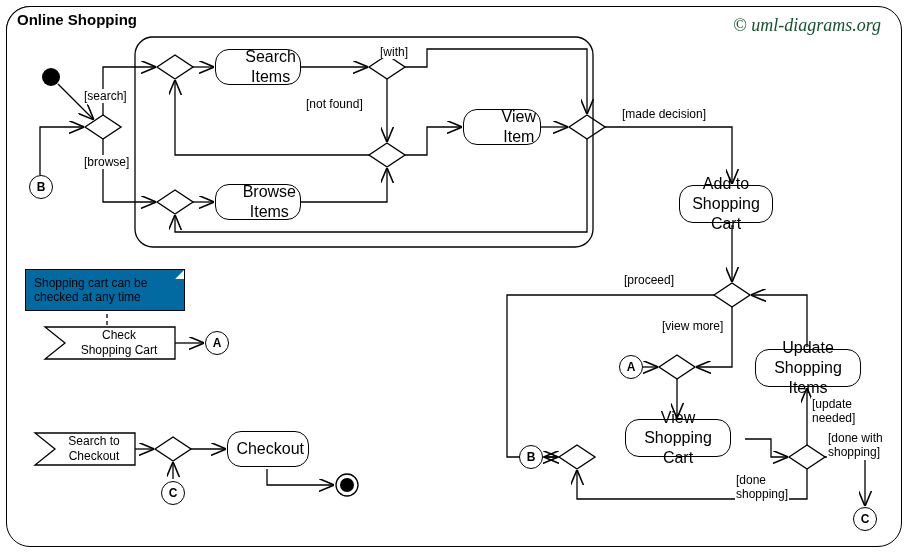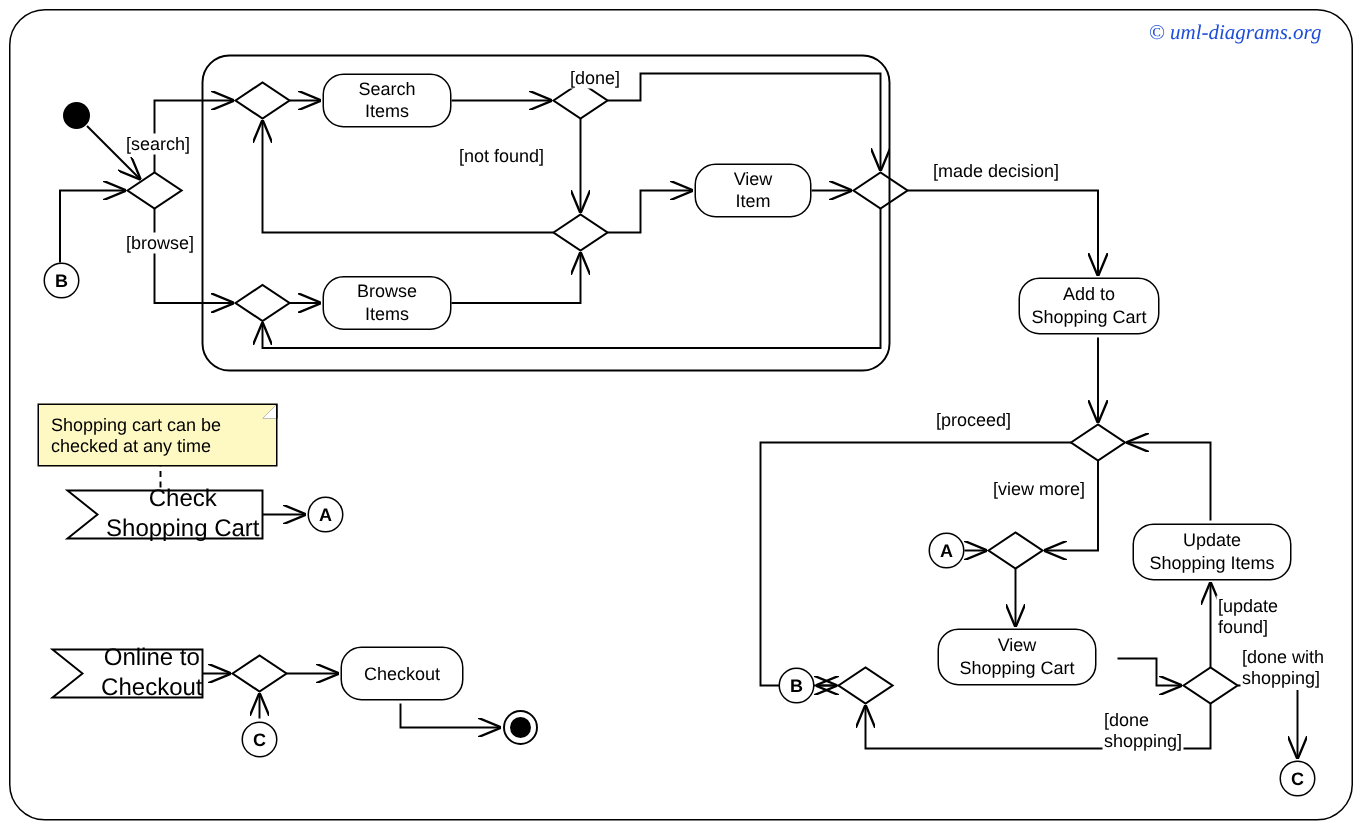--- a/index.html
+++ b/index.html
@@ -33,101 +33,104 @@
     right: -16px;
     top: 0;
     width: 0; height: 0;
   }
   .copyright {
     position: absolute;
     top: 8px;
     right: 20px;
     font-family: Georgia, serif;
     font-style: italic;
-    font-size: 14px;
-    color: #1d4ed8;
+    font-size: 18px;
+    color: #14532d;
   }
   svg {
     position: absolute;
     top: 0; left: 0;
   }
   .activity {
     position: absolute;
     border: 1.5px solid #000;
     border-radius: 14px;
     background: #fff;
+    font-size: 16px;
+    text-align: center;
+    display: flex;
+    align-items: center;
+    justify-content: flex-end;
+    line-height: 1.25;
+    padding: 2px 4px;
+    box-sizing: border-box;
+  }
+  .label {
+    position: absolute;
+    font-size: 12px;
+    background: #fff;
+    padding: 0 1px;
+    white-space: nowrap;
+    line-height: 1.2;
+  }
+  .conn-circle {
+    position: absolute;
+    width: 22px; height: 22px;
+    border: 1.5px solid #000;
+    border-radius: 50%;
+    background: #fff;
+    font-size: 12px;
+    font-weight: bold;
+    display: flex;
+    align-items: center;
+    justify-content: center;
+  }
+  .note {
+    position: absolute;
+    border: 1.2px solid #000;
+    background: #0369a1;
+    font-size: 12px;
+    padding: 6px 8px;
+    box-sizing: border-box;
+  }
+  .note::after {
+    content: "";
+    position: absolute;
+    top: -1px; right: -1px;
+    width: 0; height: 0;
+    border-left: 10px solid transparent;
+    border-bottom: 10px solid #000;
+  }
+  .note::before {
+    content: "";
+    position: absolute;
+    top: 0px; right: 0px;
+    width: 0; height: 0;
+    border-left: 9px solid transparent;
+    border-bottom: 9px solid #fff;
+    z-index: 1;
+  }
+  .signal {
+    position: absolute;
     font-size: 12px;
     text-align: center;
     display: flex;
     align-items: center;
     justify-content: center;
     line-height: 1.25;
-    padding: 2px 4px;
-    box-sizing: border-box;
-  }
-  .label {
-    position: absolute;
-    font-size: 12px;
-    background: #fff;
-    padding: 0 1px;
-    white-space: nowrap;
-    line-height: 1.2;
-  }
-  .conn-circle {
-    position: absolute;
-    width: 22px; height: 22px;
-    border: 1.5px solid #000;
-    border-radius: 50%;
-    background: #fff;
-    font-size: 12px;
-    font-weight: bold;
-    display: flex;
-    align-items: center;
-    justify-content: center;
-  }
-  .note {
-    position: absolute;
-    border: 1.2px solid #000;
-    background: #fef9c3;
-    font-size: 12px;
-    padding: 6px 8px;
-    box-sizing: border-box;
-  }
-  .note::after {
-    content: "";
-    position: absolute;
-    top: -1px; right: -1px;
-    width: 0; height: 0;
-    border-left: 10px solid transparent;
-    border-bottom: 10px solid #000;
-  }
-  .note::before {
-    content: "";
-    position: absolute;
-    top: 0px; right: 0px;
-    width: 0; height: 0;
-    border-left: 9px solid transparent;
-    border-bottom: 9px solid #fff;
-    z-index: 1;
-  }
-  .signal {
-    position: absolute;
-    font-size: 16px;
-    text-align: center;
-    display: flex;
-    align-items: center;
-    justify-content: flex-end;
-    line-height: 1.25;
     box-sizing: border-box;
   }
 </style>
 </head>
 <body>
 
 <div class="frame">
+  <div class="frame-title-tab">
+    <span>Online Shopping</span>
+  </div>
   <div class="copyright">© uml-diagrams.org</div>
 
   <svg width="894" height="539">
     <defs>
       <marker id="arrow" markerWidth="12" markerHeight="10" refX="11" refY="5" orient="auto">
         <path d="M0,0 L12,5 L0,10" fill="none" stroke="#000" stroke-width="1.2"></path>
       </marker>
     </defs>
 
     <circle cx="44" cy="70" r="9" fill="#000"></circle>
@@ -250,36 +253,36 @@
     </div>
   <div class="activity" style="left:220px;top:424px;width:82px;height:36px">
       <span>Checkout</span>
     </div>
 
   <div class="signal" style="left:58px;top:320px;width:108px;height:32px">
       <span style="white-space:pre-line">Check
 Shopping Cart</span>
     </div>
   <div class="signal" style="left:46px;top:426px;width:82px;height:32px">
-      <span style="white-space:pre-line">Online to
+      <span style="white-space:pre-line">Search to
 Checkout</span>
     </div>
 
   <div class="note" style="left:18px;top:262px;width:160px"><span style="white-space:pre-line">Shopping cart can be
 checked at any time</span></div>
 
   <div class="label" style="left:76px;top:82px">[search]</div>
   <div class="label" style="left:76px;top:148px">[browse]</div>
-  <div class="label" style="left:372px;top:38px">[done]</div>
+  <div class="label" style="left:372px;top:38px">[with]</div>
   <div class="label" style="left:298px;top:90px">[not found]</div>
   <div class="label" style="left:614px;top:100px">[made decision]</div>
   <div class="label" style="left:616px;top:266px">[proceed]</div>
   <div class="label" style="left:654px;top:312px">[view more]</div>
   <div class="label" style="left:804px;top:390px;white-space:pre-line">[update
-found]</div>
+needed]</div>
   <div class="label" style="left:728px;top:466px;white-space:pre-line">[done
 shopping]</div>
   <div class="label" style="left:820px;top:424px;white-space:pre-line">[done with
 shopping]</div>
 
   <div class="conn-circle" style="left:22px;top:168px">
       <span>B</span>
     </div>
   <div class="conn-circle" style="left:198px;top:324px">
       <span>A</span>

